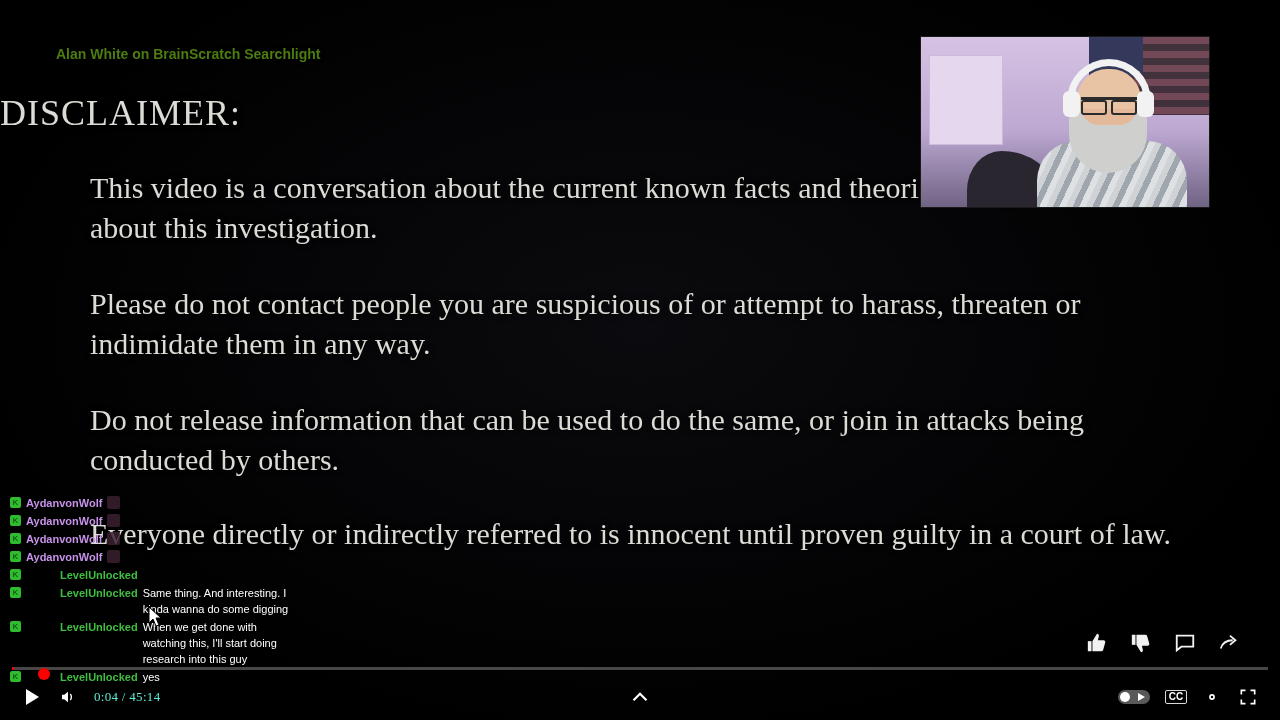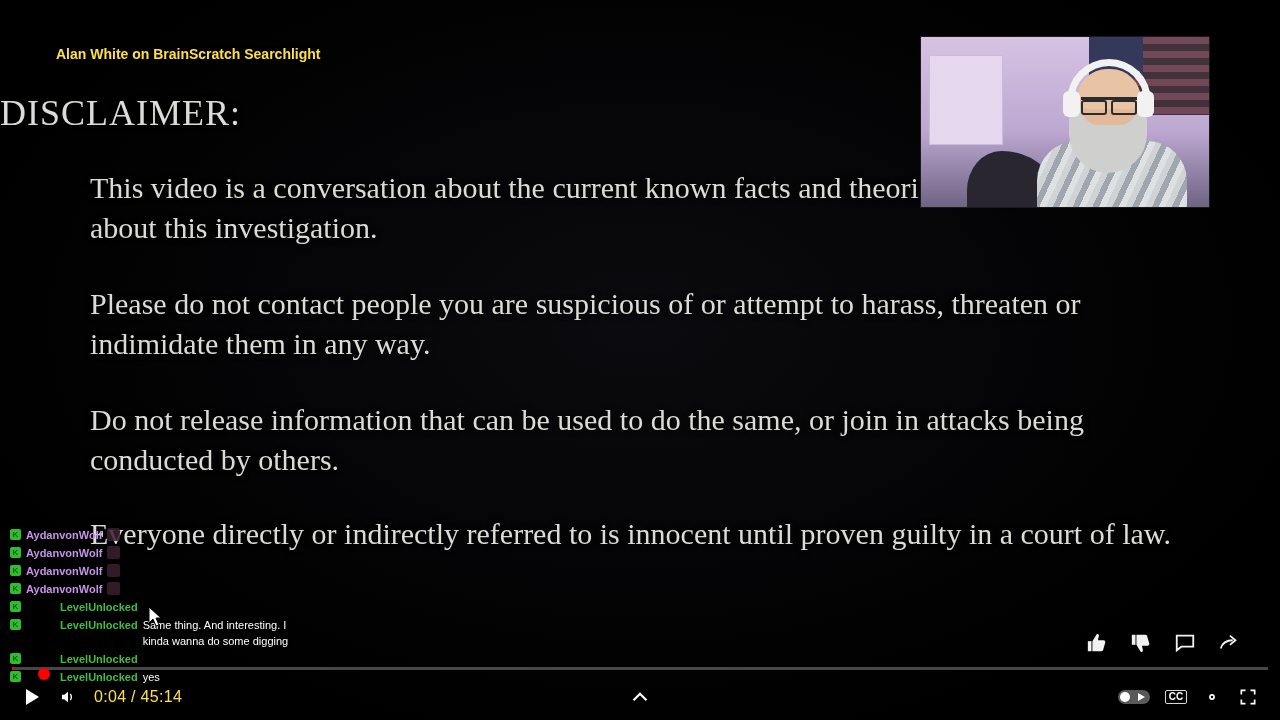--- a/index.html
+++ b/index.html
@@ -43,21 +43,21 @@
     margin: 0 auto 36px auto;
     width: 1100px;
   }
   .disclaimer p.p3 { margin-bottom: 34px; }
   .disclaimer p.p4 { margin-bottom: 0; }
 
   
   .video-title {
     position: absolute;
     left: 56px; top: 46px;
-    color: #fde047;
+    color: #4d7c0f;
     font-size: 14px;
     font-weight: bold;
     text-shadow: 0 0 4px rgba(0,0,0,0.8);
     z-index: 30;
   }
 
   
   .webcam {
     position: absolute;
     right: 70px; top: 36px;
@@ -252,25 +252,26 @@
     align-items: center;
     padding: 0 14px;
     z-index: 42;
   }
   .ctrl {
     width: 36px; height: 36px;
     display: flex; align-items: center; justify-content: center;
     cursor: pointer;
   }
   .time {
-    color: #fde047;
-    font-size: 16px;
+    color: #5eead4;
+    font-size: 13px;
     margin-left: 8px;
     letter-spacing: 0.3px;
     white-space: nowrap;
+    font-family: Liberation Serif, serif;
   }
   .spacer { flex: 1 1 auto; }
   .ctrl-right-group {
     display: flex; align-items: center; gap: 0;
   }
   .autoplay-toggle {
     width: 32px; height: 14px;
     border-radius: 8px;
     background: rgba(255,255,255,0.35);
     position: relative;
@@ -368,20 +369,21 @@
       <span class="chat-user u2">LevelUnlocked</span>
     </div>
     <div class="chat-row">
       <span class="badge">K</span>
       <span class="chat-user u2">LevelUnlocked</span>
       <span class="chat-msg">Same thing. And interesting. I kinda wanna do some digging</span>
     </div>
     <div class="chat-row">
       <span class="badge">K</span>
       <span class="chat-user u2">LevelUnlocked</span>
+      <span class="chat-msg">When we get done with watching this, I'll start doing research into this guy</span>
     </div>
     <div class="chat-row">
       <span class="badge">K</span>
       <span class="chat-user u2">LevelUnlocked</span>
       <span class="chat-msg">yes</span>
     </div>
   </div>
 
   <div class="cursor">
     <svg width="16" height="22" viewBox="0 0 16 22">

